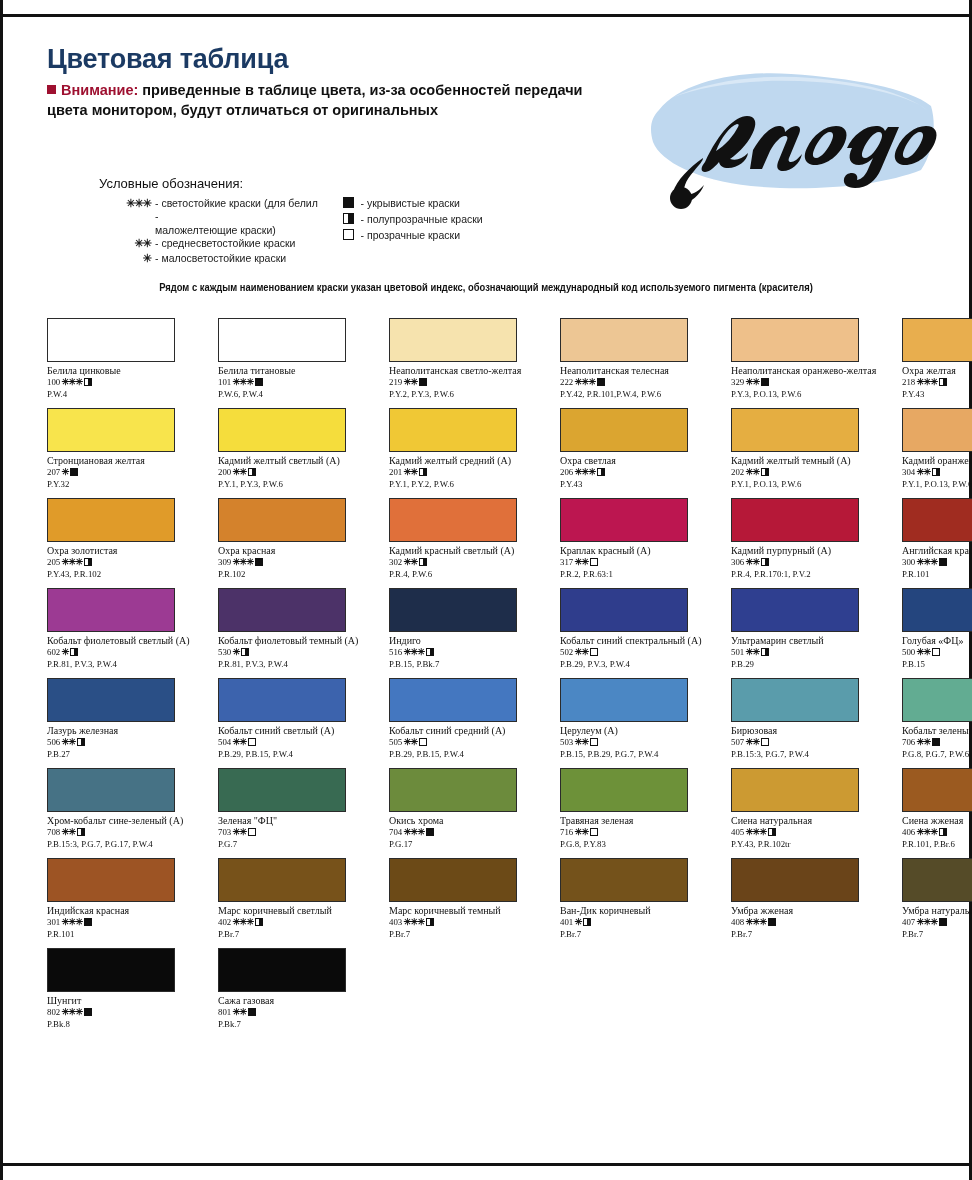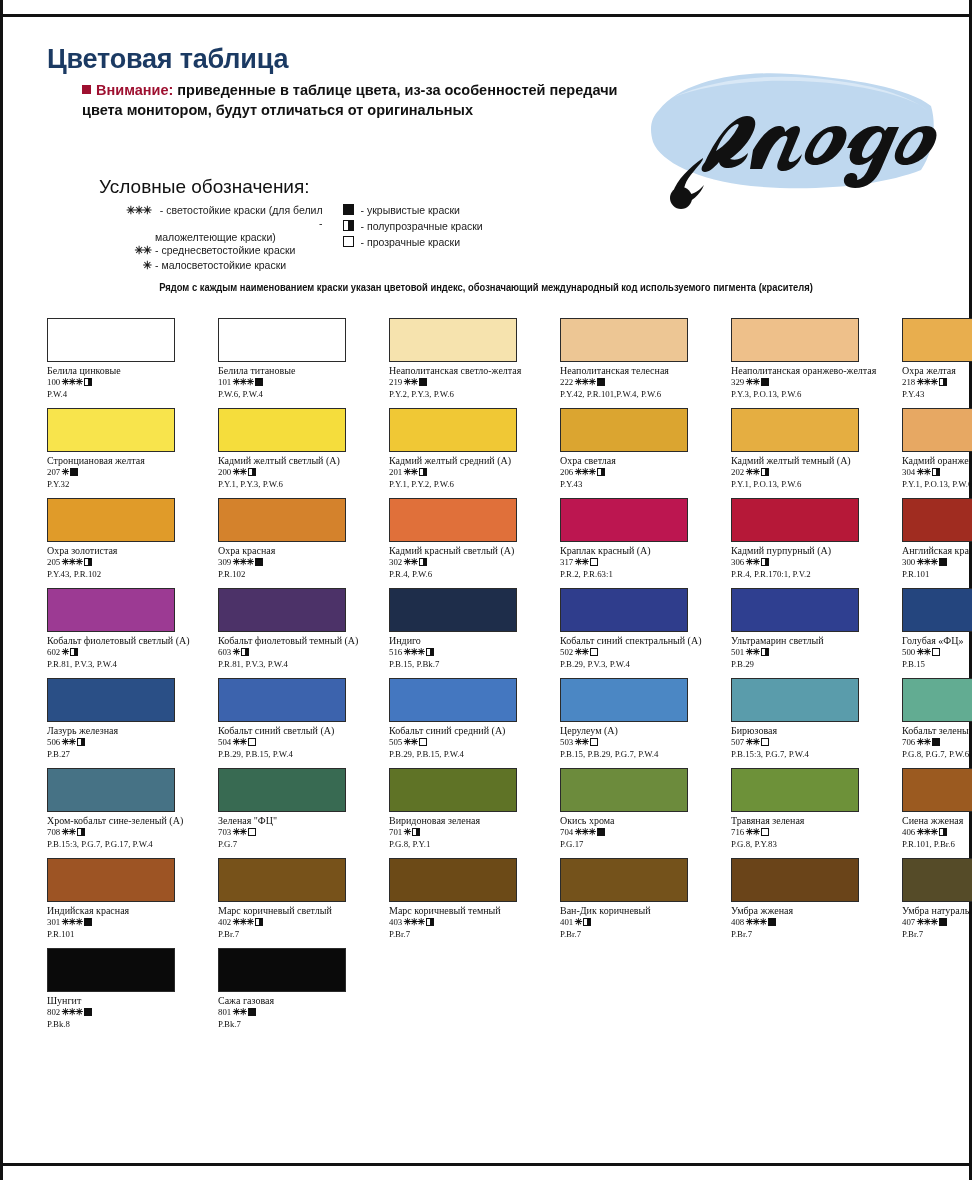--- a/index.html
+++ b/index.html
@@ -27,48 +27,47 @@
   .header{position:absolute;left:44px;top:46px;width:600px;}
   .title{
     font-family:"Liberation Sans", sans-serif;
     font-weight:bold;font-size:27px;color:#1b3a63;
     letter-spacing:-.2px;margin:0 0 8px 0;line-height:1;
   }
   .warn{
     font-family:"Liberation Sans", sans-serif;
     font-size:14.5px;line-height:1.35;color:#111;font-weight:bold;
     max-width:580px;
-    margin-left:35px;
   }
   .warn .sq{
     display:inline-block;width:9px;height:9px;background:#9e1030;
     margin-right:5px;vertical-align:1px;
   }
   .warn .w-lead{color:#9e1030;}
   .warn .w-rest{font-weight:bold;color:#111;}
 
   
   .logo{position:absolute;right:28px;top:58px;width:300px;height:170px;}
   .logo svg{display:block;}
 
   
   .legend{position:absolute;left:96px;top:176px;width:420px;}
   .legend-title{
     font-family:"Liberation Sans", sans-serif;
-    font-size:19px;color:#111;margin-bottom:6px;
+    font-size:13px;color:#111;margin-bottom:6px;
   }
   .legend-cols{display:flex;gap:20px;font-family:"Liberation Sans", sans-serif;font-size:10.5px;}
   .legend-left{width:228px;}
   .legend-right{width:180px;}
   .lrow{display:flex;align-items:flex-start;line-height:1.25;margin-bottom:1px;}
   .lrow .star-cell{
     width:52px;text-align:right;flex:0 0 52px;
     font-size:11px;letter-spacing:-1px;font-weight:bold;
   }
-  .lrow .ltext{padding-left:4px;text-align:right;}
+  .lrow .ltext{padding-left:4px;}
   .lrow2{padding-left:56px;line-height:1.25;}
   .swatch-key{
     display:inline-block;width:11px;height:11px;border:1.5px solid #111;
     vertical-align:-1px;margin-right:3px;box-sizing:border-box;
   }
   .sk-opaque{background:#111;}
   .sk-semi{background:linear-gradient(90deg,#fff 0 45%,#111 45% 100%);}
   .sk-trans{background:#fff;}
   .legend-right .lrow{margin-bottom:3px;}
 
@@ -288,21 +287,21 @@
       </div>
       <div class="cell">
         <div class="chip" style="background: rgb(156, 58, 147);"></div>
         <div class="cell-name">Кобальт фиолетовый светлый (А)</div>
         <div class="cell-code"><span>602</span><span class="stars"> ✳</span><span class="box b-semi"></span></div>
         <div class="cell-pig">P.R.81, P.V.3, P.W.4</div>
       </div>
       <div class="cell">
         <div class="chip" style="background: rgb(76, 50, 104);"></div>
         <div class="cell-name">Кобальт фиолетовый темный (А)</div>
-        <div class="cell-code"><span>603</span><span class="stars"> ✳</span><span class="box b-semi"></span></div>
+        <div class="cell-code"><span>530</span><span class="stars"> ✳</span><span class="box b-semi"></span></div>
         <div class="cell-pig">P.R.81, P.V.3, P.W.4</div>
       </div>
       <div class="cell">
         <div class="chip" style="background: rgb(30, 45, 74);"></div>
         <div class="cell-name">Индиго</div>
         <div class="cell-code"><span>516</span><span class="stars"> ✳✳✳</span><span class="box b-semi"></span></div>
         <div class="cell-pig">P.B.15, P.Bk.7</div>
       </div>
       <div class="cell">
         <div class="chip" style="background: rgb(47, 61, 140);"></div>
@@ -364,38 +363,38 @@
         <div class="cell-code"><span>708</span><span class="stars"> ✳✳</span><span class="box b-semi"></span></div>
         <div class="cell-pig">P.B.15:3, P.G.7, P.G.17, P.W.4</div>
       </div>
       <div class="cell">
         <div class="chip" style="background: rgb(56, 106, 82);"></div>
         <div class="cell-name">Зеленая "ФЦ"</div>
         <div class="cell-code"><span>703</span><span class="stars"> ✳✳</span><span class="box b-trans"></span></div>
         <div class="cell-pig">P.G.7</div>
       </div>
       <div class="cell">
-        <div class="chip" style="background: rgb(95, 115, 38);"></div>
-        <div class="cell-name">Виридоновая зеленая</div>
-        <div class="cell-code"><span>701</span><span class="stars"> ✳</span><span class="box b-semi"></span></div>
-        <div class="cell-pig">P.G.8, P.Y.1</div>
-      </div>
-      <div class="cell">
         <div class="chip" style="background: rgb(108, 139, 60);"></div>
         <div class="cell-name">Окись хрома</div>
         <div class="cell-code"><span>704</span><span class="stars"> ✳✳✳</span><span class="box b-opaque"></span></div>
         <div class="cell-pig">P.G.17</div>
       </div>
       <div class="cell">
         <div class="chip" style="background: rgb(109, 145, 57);"></div>
         <div class="cell-name">Травяная зеленая</div>
         <div class="cell-code"><span>716</span><span class="stars"> ✳✳</span><span class="box b-trans"></span></div>
         <div class="cell-pig">P.G.8, P.Y.83</div>
       </div>
       <div class="cell">
+        <div class="chip" style="background: rgb(204, 154, 50);"></div>
+        <div class="cell-name">Сиена натуральная</div>
+        <div class="cell-code"><span>405</span><span class="stars"> ✳✳✳</span><span class="box b-semi"></span></div>
+        <div class="cell-pig">P.Y.43, P.R.102tr</div>
+      </div>
+      <div class="cell">
         <div class="chip" style="background: rgb(155, 90, 32);"></div>
         <div class="cell-name">Сиена жженая</div>
         <div class="cell-code"><span>406</span><span class="stars"> ✳✳✳</span><span class="box b-semi"></span></div>
         <div class="cell-pig">P.R.101, P.Br.6</div>
       </div>
       <div class="cell">
         <div class="chip" style="background: rgb(157, 84, 36);"></div>
         <div class="cell-name">Индийская красная</div>
         <div class="cell-code"><span>301</span><span class="stars"> ✳✳✳</span><span class="box b-opaque"></span></div>
         <div class="cell-pig">P.R.101</div>

